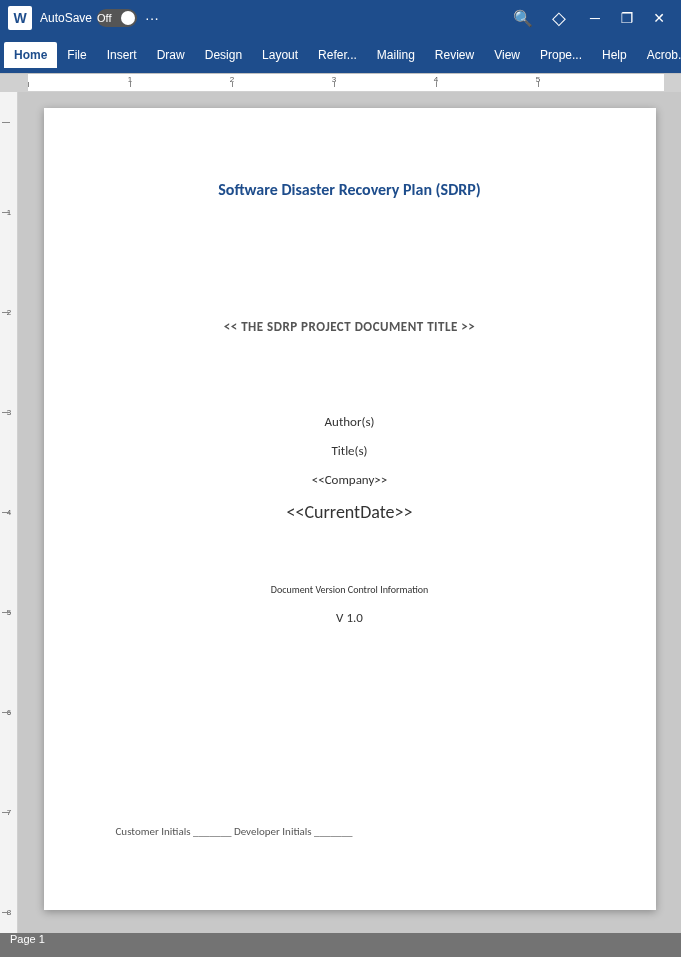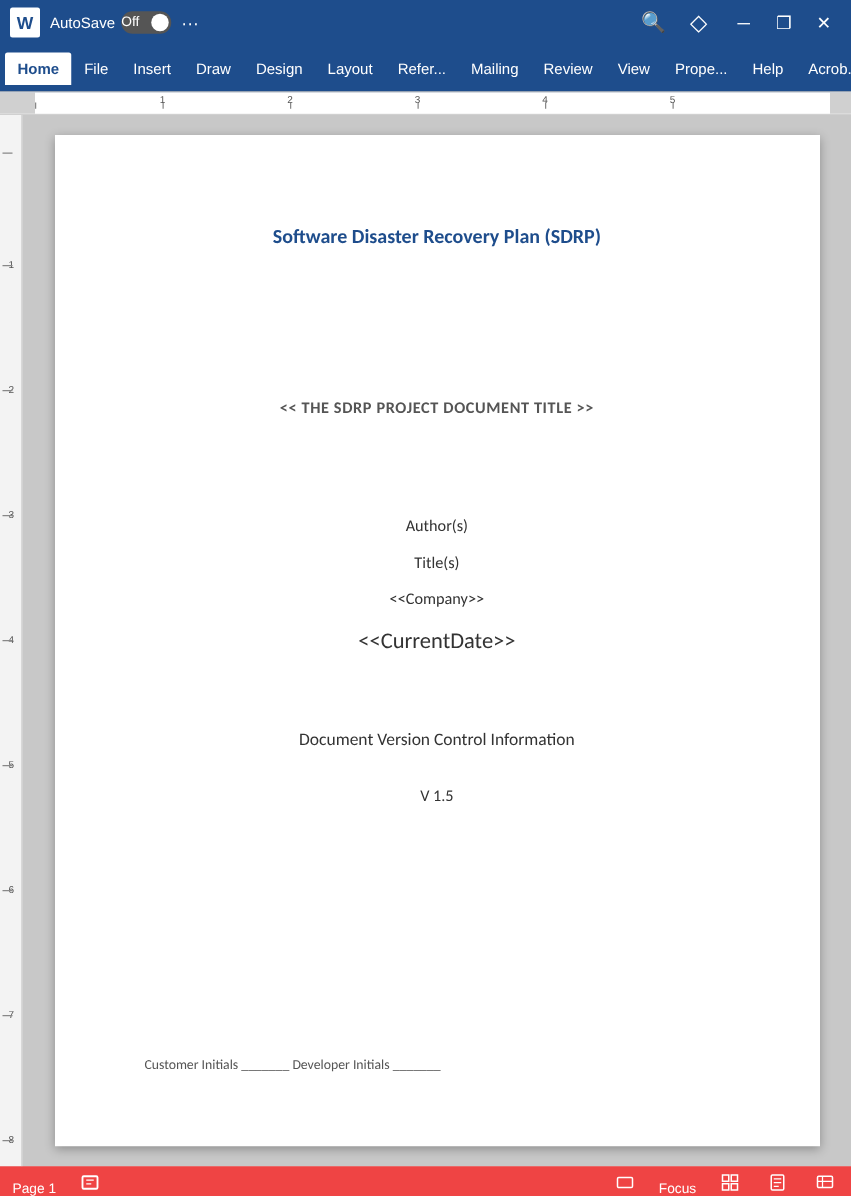--- a/index.html
+++ b/index.html
@@ -272,23 +272,23 @@
     .doc-date {
       color: #333;
       font-size: 18px;
       text-align: center;
       margin-bottom: 60px;
       font-family: 'Calibri', Arial, sans-serif;
     }
 
     .doc-version-label {
       color: #333;
-      font-size: 14px;
-      text-align: center;
-      margin-bottom: 30px;
+      font-size: 10px;
+      text-align: center;
+      margin-bottom: 14px;
       font-family: 'Calibri', Arial, sans-serif;
     }
 
     .doc-version {
       color: #333;
       font-size: 13px;
       text-align: center;
       font-family: 'Calibri', Arial, sans-serif;
       margin-bottom: 200px;
     }
@@ -298,26 +298,27 @@
       font-size: 11px;
       font-family: 'Calibri', Arial, sans-serif;
       margin-top: auto;
       text-align: left;
       width: 100%;
     }
 
     
     .status-bar {
       height: 24px;
-      background: #ef4444;
-      display: flex;
-      align-items: flex-end;
+      background: #737373;
+      display: flex;
+      align-items: flex-start;
       padding: 0 10px;
       flex-shrink: 0;
       gap: 16px;
+      flex-direction: column;
     }
     .status-item {
       color: #fff;
       font-size: 11px;
       white-space: nowrap;
     }
     .status-spacer { flex: 1; }
     .status-icon-btn {
       color: #fff;
       font-size: 14px;
@@ -440,21 +441,21 @@
       <div class="doc-field">Author(s)</div>
 
       <div class="doc-field">Title(s)</div>
 
       <div class="doc-company">&lt;&lt;Company&gt;&gt;</div>
 
       <div class="doc-date">&lt;&lt;CurrentDate&gt;&gt;</div>
 
       <div class="doc-version-label">Document Version Control Information</div>
 
-      <div class="doc-version">V 1.5</div>
+      <div class="doc-version">V 1.0</div>
 
       <div class="doc-initials">Customer Initials  _______ Developer Initials _______</div>
     </div>
   </div>
 </div>
 
 <div class="status-bar">
   <span class="status-item">Page 1</span>
   <div class="status-icon-btn">
     <svg width="16" height="16" viewBox="0 0 16 16" fill="none">

